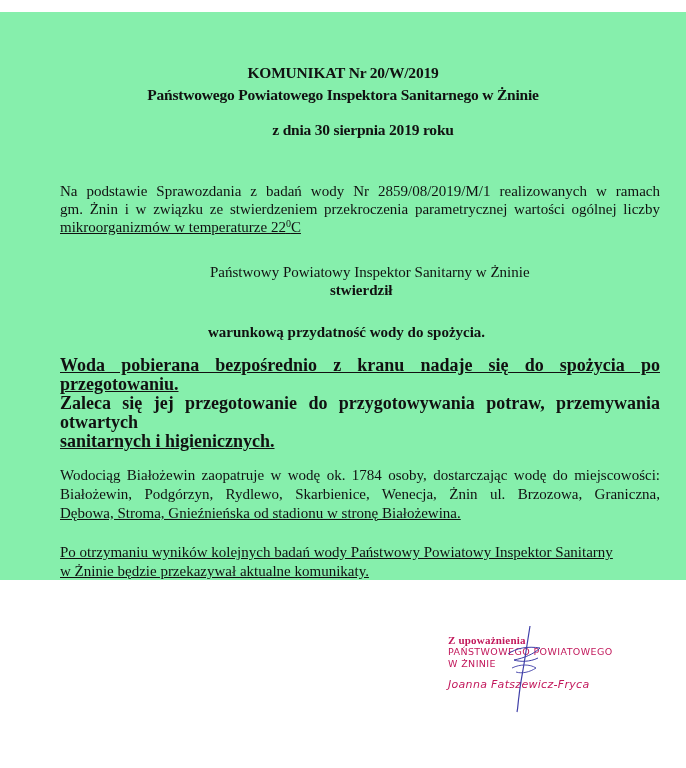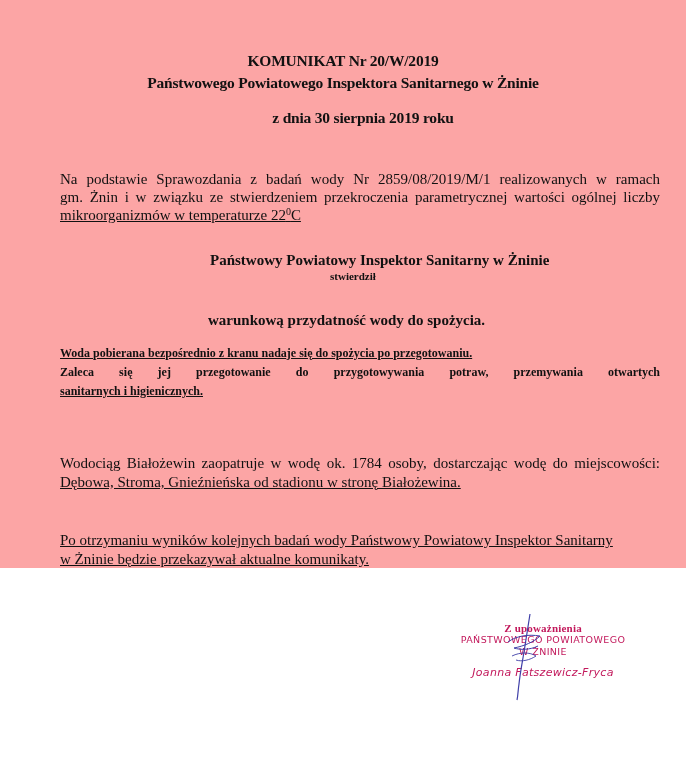--- a/index.html
+++ b/index.html
@@ -10,23 +10,23 @@
     body {
       width: 686px;
       height: 768px;
       position: relative;
       overflow: hidden;
       font-family: "Liberation Serif", "DejaVu Serif", serif;
       color: #111111;
     }
     .page {
       position: absolute;
-      left: 0; top: 0;
+      left: 0; top: 12px;
       width: 686px; height: 568px;
-      background: #fca5a5;
+      background: #86efac;
     }
     .center-line {
       position: absolute;
       left: 0;
       width: 686px;
       text-align: center;
       font-weight: bold;
       white-space: nowrap;
     }
     .title-1 { top: 52px; font-size: 15.5px; letter-spacing: -0.2px; }
@@ -38,46 +38,45 @@
       left: 60px;
       width: 600px;
       font-size: 15px;
       line-height: 18px;
       text-align: justify;
       text-align-last: left;
     }
     .para-intro { top: 170px; }
     .para-intro sup { font-size: 10px; line-height: 0; vertical-align: 5px; }
 
-    .ruling-1 { top: 252px; left: 210px; font-size: 15px; font-weight: bold; position: absolute; white-space: nowrap; }
-    .ruling-2 { top: 270px; left: 330px; font-size: 11px; font-weight: bold; position: absolute; white-space: nowrap; }
+    .ruling-1 { top: 252px; left: 210px; font-size: 15px; font-weight: normal; position: absolute; white-space: nowrap; }
+    .ruling-2 { top: 270px; left: 330px; font-size: 15px; font-weight: bold; position: absolute; white-space: nowrap; }
     .ruling-3 { top: 312px; left: 208px; font-size: 15px; font-weight: bold; position: absolute; white-space: nowrap; }
 
     .para-bold {
       top: 344px;
       font-weight: bold;
-      font-size: 12px;
+      font-size: 18px;
       line-height: 19px;
     }
     .para-bold .line { display: block; }
 
     .para-supply { top: 454px; line-height: 19px; }
     .para-final { top: 531px; line-height: 19px; }
     .line { display: block; text-align: justify; text-align-last: justify; }
     .line.last { text-align-last: left; text-decoration: underline; }
 
     
     .stamp {
       position: absolute;
       left: 448px;
       top: 622px;
       width: 190px;
       color: #c2185b;
       font-family: "DejaVu Sans", "Liberation Sans", sans-serif;
-      text-align: center;
     }
     .stamp-line {
       display: block;
       font-size: 9.5px;
       line-height: 12px;
       letter-spacing: 0.4px;
       white-space: nowrap;
     }
     .stamp-line.first { font-family: "Liberation Serif", serif; font-weight: bold; font-size: 11px; letter-spacing: 0.2px; }
     .stamp-name {
@@ -118,20 +117,21 @@
   <div class="ruling-3">warunkową przydatność wody do spożycia.</div>
 
   <div class="para para-bold">
     <span class="line last">Woda pobierana bezpośrednio z kranu nadaje się do spożycia po przegotowaniu.</span>
     <span class="line">Zaleca się jej przegotowanie do przygotowywania potraw, przemywania otwartych</span>
     <span class="line last">sanitarnych i higienicznych.</span>
   </div>
 
   <div class="para para-supply">
     <span class="line">Wodociąg Białożewin zaopatruje w wodę ok. 1784 osoby, dostarczając wodę do miejscowości:</span>
+    <span class="line">Białożewin, Podgórzyn, Rydlewo, Skarbienice, Wenecja, Żnin ul. Brzozowa, Graniczna,</span>
     <span class="line last">Dębowa, Stroma, Gnieźnieńska od stadionu w stronę Białożewina.</span>
   </div>
 
   <div class="para para-final">
     <span class="line last">Po otrzymaniu wyników kolejnych  badań wody  Państwowy Powiatowy Inspektor Sanitarny</span>
     <span class="line last">w Żninie będzie przekazywał aktualne komunikaty.</span>
   </div>
 
   <div class="stamp">
     <span class="stamp-line first">Z upoważnienia</span>

